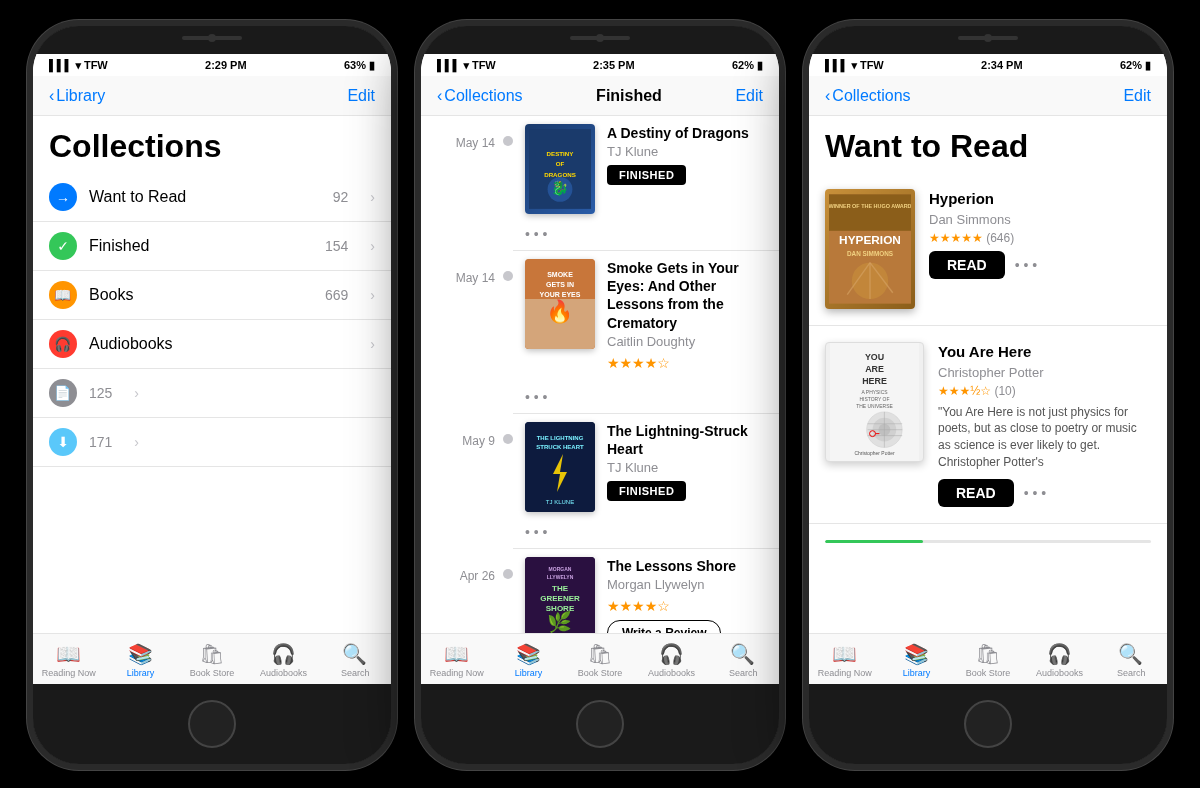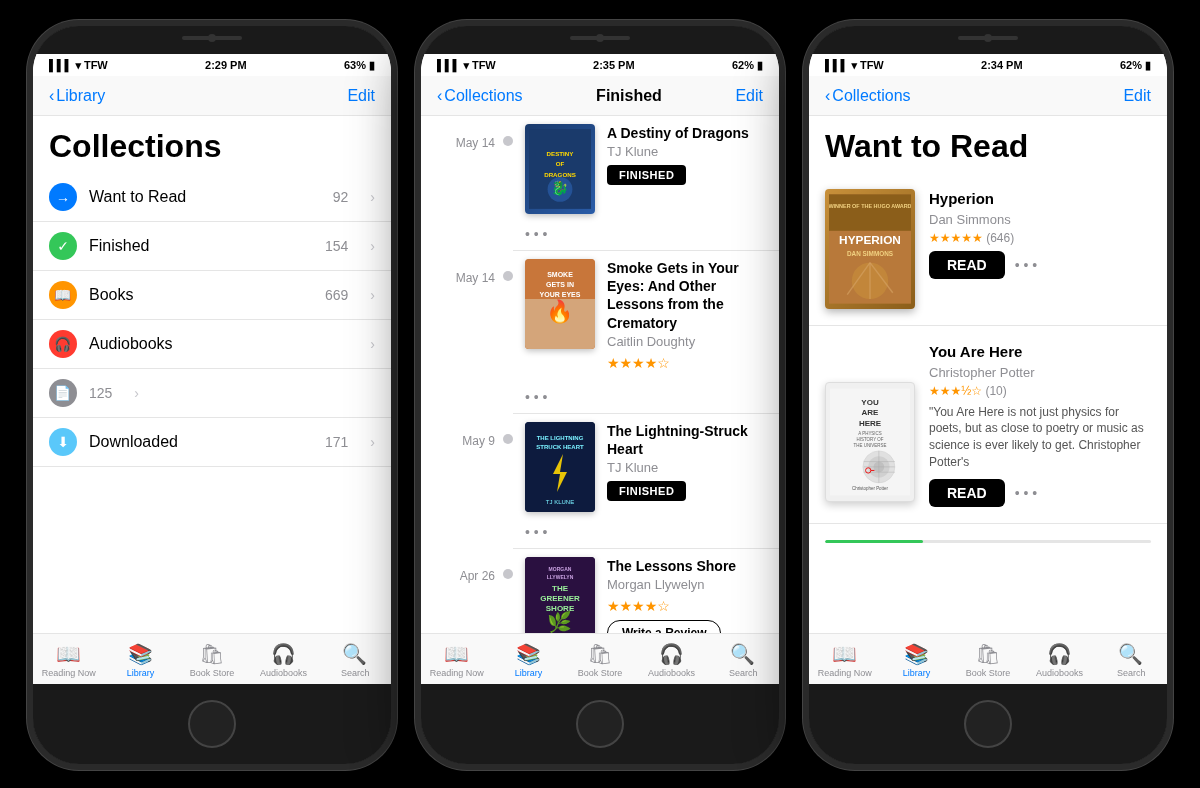--- a/index.html
+++ b/index.html
@@ -522,21 +522,20 @@
         <div class="collection-count"></div>
         <div class="chevron">›</div>
       </div>
       <div class="collection-item">
         <div class="collection-icon icon-gray">📄</div>
         <div class="collection-count">125</div>
         <div class="chevron">›</div>
       </div>
       <div class="collection-item">
         <div class="collection-icon icon-teal">⬇</div>
-        <div class="collection-name">Downloaded</div>
         <div class="collection-count">171</div>
         <div class="chevron">›</div>
       </div>
 
     </div>
 
     <div class="tab-bar">
       <div class="tab-item">
         <div class="tab-icon">📖</div>
         <div class="tab-label">Reading Now</div>
@@ -788,21 +787,21 @@
             <span class="wtr-count"> (646)</span>
           </div>
           <div class="wtr-actions">
             <div class="read-btn">READ</div>
             <div class="more-btn">• • •</div>
           </div>
         </div>
       </div>
 
       <div class="wtr-book-card">
-        <div class="wtr-cover cover-you-are-here" style="width:90px;height:120px;border-radius:4px;overflow:hidden;box-shadow:0 3px 8px rgba(0,0,0,0.2);margin-top:40px;">
+        <div class="wtr-cover cover-you-are-here" style="width:99px;height:120px;border-radius:4px;overflow:hidden;box-shadow:0 3px 8px rgba(0,0,0,0.2);">
           <svg viewBox="0 0 90 120" width="90" height="120">
             <rect width="90" height="120" fill="#f5f5f5"></rect>
             <text x="45" y="18" text-anchor="middle" fill="#333" font-size="9" font-weight="bold">YOU</text>
             <text x="45" y="30" text-anchor="middle" fill="#333" font-size="9" font-weight="bold">ARE</text>
             <text x="45" y="42" text-anchor="middle" fill="#333" font-size="9" font-weight="bold">HERE</text>
             <text x="45" y="52" text-anchor="middle" fill="#666" font-size="5">A PHYSICS</text>
             <text x="45" y="59" text-anchor="middle" fill="#666" font-size="5">HISTORY OF</text>
             <text x="45" y="66" text-anchor="middle" fill="#666" font-size="5">THE UNIVERSE</text>
             <circle cx="55" cy="88" r="18" fill="#e0e0e0" stroke="#ccc" stroke-width="0.5"></circle>
             <circle cx="55" cy="88" r="12" fill="#d0d0d0"></circle>

